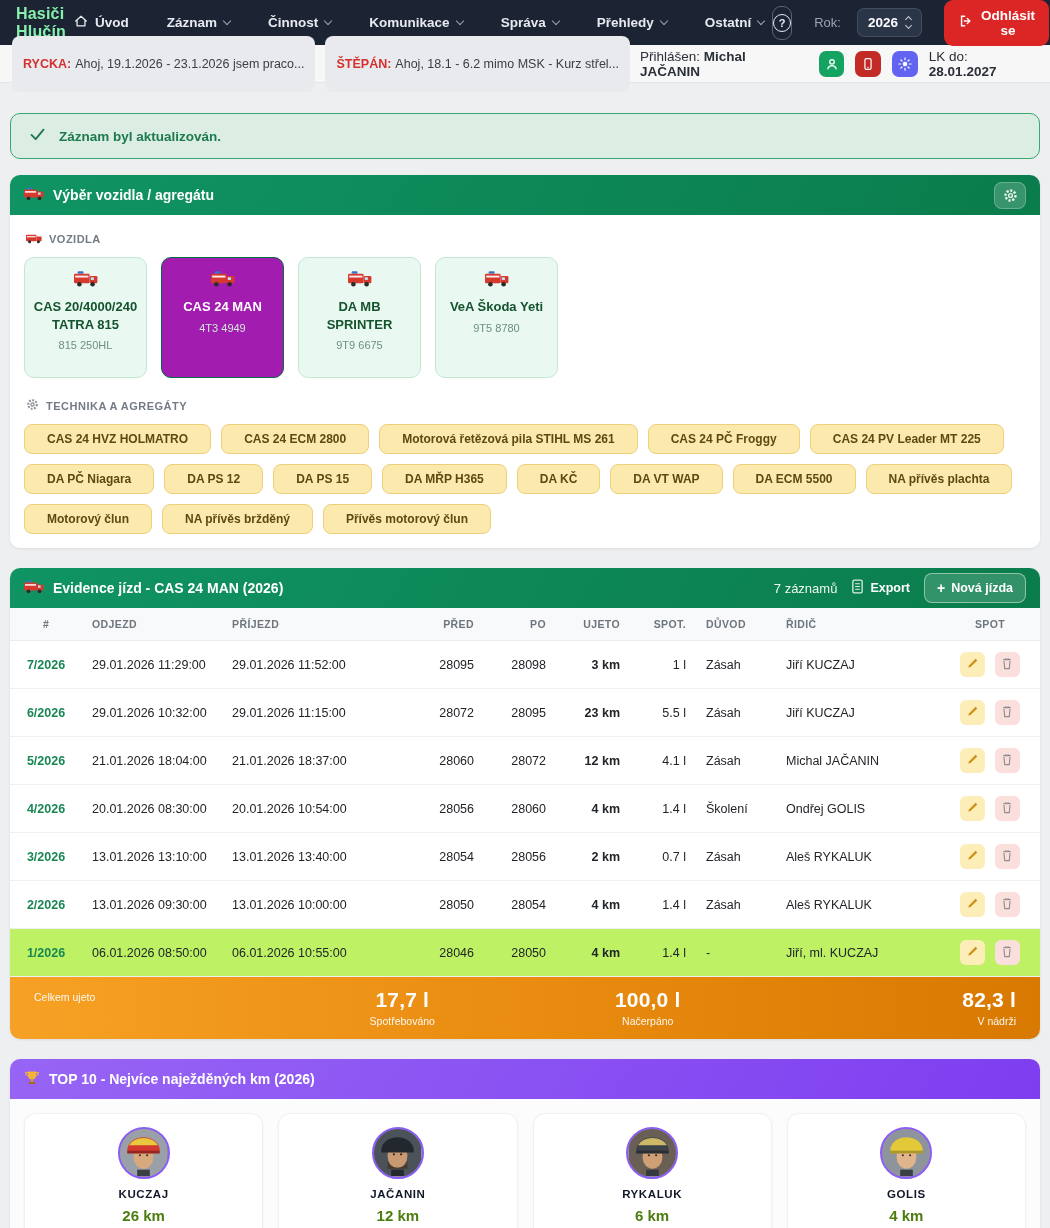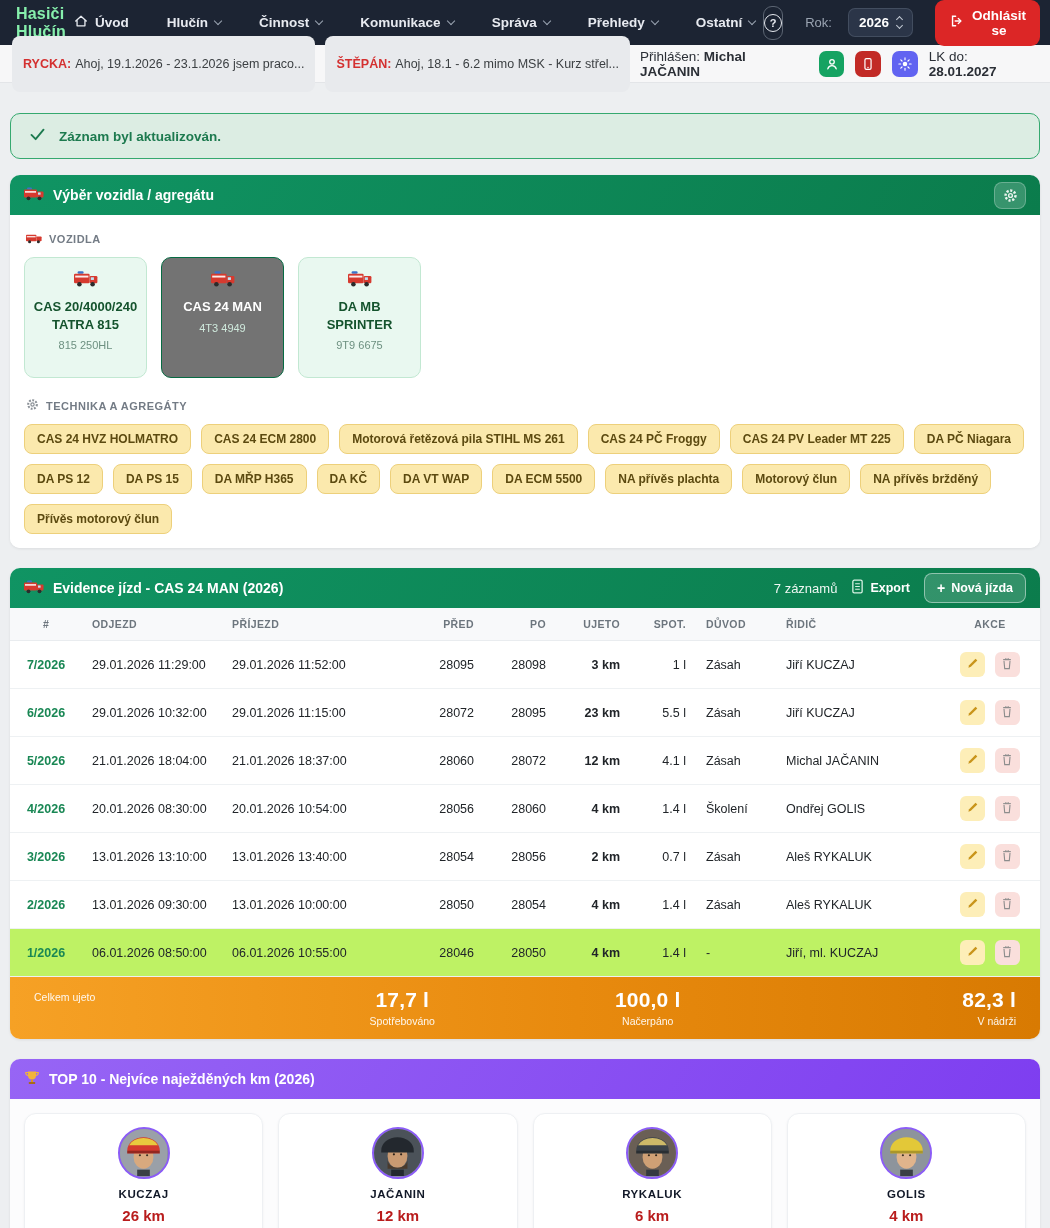--- a/index.html
+++ b/index.html
@@ -42,26 +42,26 @@
   .hdr-right { margin-left:auto; display:flex; align-items:center; gap:14px; }
   .gear-btn { width:32px; height:27px; background:rgba(255,255,255,.18); border:1px solid rgba(255,255,255,.25); border-radius:8px; display:flex; align-items:center; justify-content:center; cursor:pointer; }
 
   .panel-body { background:#fff; padding:14px; }
   .section-label { display:flex; align-items:center; gap:7px; color:#737b85; font-size:11px; font-weight:bold; letter-spacing:.5px; margin:3px 0 11px 2px; }
 
   .vehicle-row { display:flex; gap:14px; margin-bottom:20px; }
   .vehicle-card { width:123px; min-height:121px; background:#e9f8f0; border:1px solid #c2e8d2; border-radius:10px; padding:12px 8px; text-align:center; cursor:pointer; }
   .vehicle-card .vname { font-size:13px; font-weight:bold; color:#14532d; line-height:1.35; margin-top:7px; }
   .vehicle-card .vplate { font-size:11px; color:#6d9080; margin-top:6px; }
-  .vehicle-card.selected { background:#737373; border-color:#076b43; }
+  .vehicle-card.selected { background:#a21caf; border-color:#076b43; }
   .vehicle-card.selected .vname { color:#fff; }
   .vehicle-card.selected .vplate { color:#cfe9dc; }
 
   .chip-wrap { display:flex; flex-wrap:wrap; gap:10px; }
-  .equip-chip { background:#fbe9ad; border:1px solid #edd07b; border-radius:8px; padding:7px 12px; font-size:12px; font-weight:600; color:#5c4a10; cursor:pointer; white-space:nowrap; }
+  .equip-chip { background:#fbe9ad; border:1px solid #edd07b; border-radius:8px; padding:7px 22px; font-size:12px; font-weight:600; color:#5c4a10; cursor:pointer; white-space:nowrap; }
 
   
   .count-txt { font-size:13px; font-weight:normal; color:#eef7f2; }
   .export-btn { display:flex; align-items:center; gap:6px; background:transparent; border:none; color:#fff; font-size:12.5px; font-weight:bold; font-family:inherit; cursor:pointer; }
   .newride-btn { display:flex; align-items:center; gap:6px; background:rgba(255,255,255,.16); border:1px solid rgba(255,255,255,.45); border-radius:8px; color:#fff; font-size:12.5px; font-weight:bold; font-family:inherit; padding:7px 12px; cursor:pointer; }
   .plus { font-size:14px; font-weight:bold; line-height:1; }
 
   table.rides { width:100%; border-collapse:collapse; table-layout:fixed; font-size:12.5px; color:#212529; }
   table.rides th { background:#f8f9fa; color:#6c757d; font-size:10.5px; letter-spacing:.4px; text-align:left; padding:10px 10px; border-bottom:1px solid #e9ecef; }
   table.rides td { padding:11px 10px; border-bottom:1px solid #eef1f3; }
@@ -79,36 +79,36 @@
   .sum-item:first-child { text-align:left; }
   .sum-item:last-child { text-align:right; }
   .sum-value { font-size:21px; font-weight:bold; letter-spacing:.2px; }
   .sum-label { font-size:10.5px; margin-top:3px; color:rgba(255,255,255,.92); }
 
   
   .top10-body { background:#fcfcfd; padding:14px; display:flex; flex-wrap:wrap; gap:15px; }
   .driver-card { width:calc((100% - 45px)/4); background:#fff; border:1px solid #eef0f3; border-radius:12px; box-shadow:0 1px 3px rgba(0,0,0,.05); padding:13px 10px 15px 10px; text-align:center; }
   .avatar { width:52px; height:52px; border-radius:50%; border:2.5px solid #8b5cf6; margin:0 auto; overflow:hidden; background:#8d949c; }
   .driver-name { font-size:11.5px; font-weight:bold; color:#111827; letter-spacing:.6px; margin-top:9px; }
-  .driver-km { font-size:15px; font-weight:bold; color:#b91c1c; margin-top:7px; }
+  .driver-km { font-size:15px; font-weight:bold; color:#4d7c0f; margin-top:7px; }
 </style>
 </head>
 <body>
 
 <div class="navbar">
   <div class="brand">Hasiči Hlučín</div>
   <div class="nav-items">
     <div class="nav-item">
       <span><svg width="14" height="14" viewBox="0 0 16 16">
             <path d="M2 8 L8 2.5 L14 8 M3.5 7 V13.5 H12.5 V7" fill="none" stroke="#e7eaf0" stroke-width="1.5" stroke-linecap="round" stroke-linejoin="round"></path>
           </svg></span>
       <span>Úvod</span>
     </div>
     <div class="nav-item">
-        <span>Hlučín</span>
+        <span>Záznam</span>
         <i class="chev"></i>
       </div>
     <div class="nav-item">
         <span>Činnost</span>
         <i class="chev"></i>
       </div>
     <div class="nav-item">
         <span>Komunikace</span>
         <i class="chev"></i>
       </div>
@@ -254,20 +254,33 @@
               <rect x="0" y="3" width="13" height="8" rx="1" fill="#d63a2f"></rect>
               <rect x="13" y="5" width="6.5" height="6" rx="1" fill="#d63a2f"></rect>
               <rect x="1" y="4.6" width="11" height="1.6" fill="#fff" opacity=".9"></rect>
               <rect x="14" y="6" width="2.6" height="2.2" fill="#bfe3f7"></rect>
               <circle cx="4.5" cy="11.8" r="1.9" fill="#2b2b2b"></circle>
               <circle cx="15.5" cy="11.8" r="1.9" fill="#2b2b2b"></circle>
             </svg></span>
         <div class="vname">DA MB SPRINTER</div>
         <div class="vplate">9T9 6675</div>
       </div>
+      <div class="vehicle-card">
+        <span><svg width="24" height="17" viewBox="0 0 20 14">
+              <rect x="3" y="1" width="5" height="2" rx="1" fill="#3b72c9"></rect>
+              <rect x="0" y="3" width="13" height="8" rx="1" fill="#d63a2f"></rect>
+              <rect x="13" y="5" width="6.5" height="6" rx="1" fill="#d63a2f"></rect>
+              <rect x="1" y="4.6" width="11" height="1.6" fill="#fff" opacity=".9"></rect>
+              <rect x="14" y="6" width="2.6" height="2.2" fill="#bfe3f7"></rect>
+              <circle cx="4.5" cy="11.8" r="1.9" fill="#2b2b2b"></circle>
+              <circle cx="15.5" cy="11.8" r="1.9" fill="#2b2b2b"></circle>
+            </svg></span>
+        <div class="vname">VeA Škoda Yeti</div>
+        <div class="vplate">9T5 8780</div>
+      </div>
     </div>
     <div class="section-label">
       <span><svg width="13" height="13" viewBox="0 0 16 16">
             <circle cx="8" cy="8" r="5.3" fill="none" stroke="#8a9097" stroke-width="2.6" stroke-dasharray="2.3 1.7"></circle>
             <circle cx="8" cy="8" r="2" fill="none" stroke="#8a9097" stroke-width="1.5"></circle>
           </svg></span>
       <span>TECHNIKA A AGREGÁTY</span>
     </div>
     <div class="chip-wrap">
       <span class="equip-chip">CAS 24 HVZ HOLMATRO</span>
@@ -337,21 +350,21 @@
       <tr>
         <th class="c">#</th>
         <th>ODJEZD</th>
         <th>PŘÍJEZD</th>
         <th class="r">PŘED</th>
         <th class="r">PO</th>
         <th class="r">UJETO</th>
         <th class="r">SPOT.</th>
         <th>DŮVOD</th>
         <th>ŘIDIČ</th>
-        <th class="c">AKCE</th>
+        <th class="c">SPOT</th>
       </tr>
     </thead>
     <tbody>
       <tr>
         <td class="num c">7/2026</td>
         <td>29.01.2026 11:29:00</td>
         <td>29.01.2026 11:52:00</td>
         <td class="r">28095</td>
         <td class="r">28098</td>
         <td class="r dist">3 km</td>

